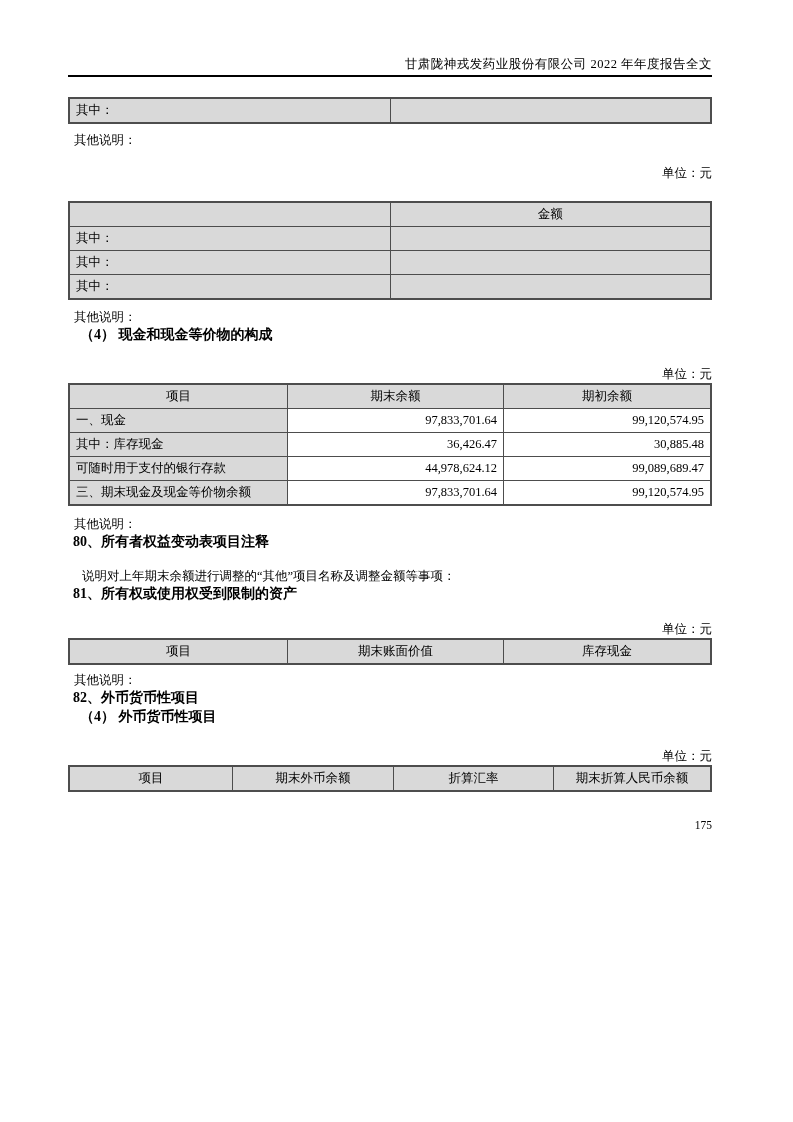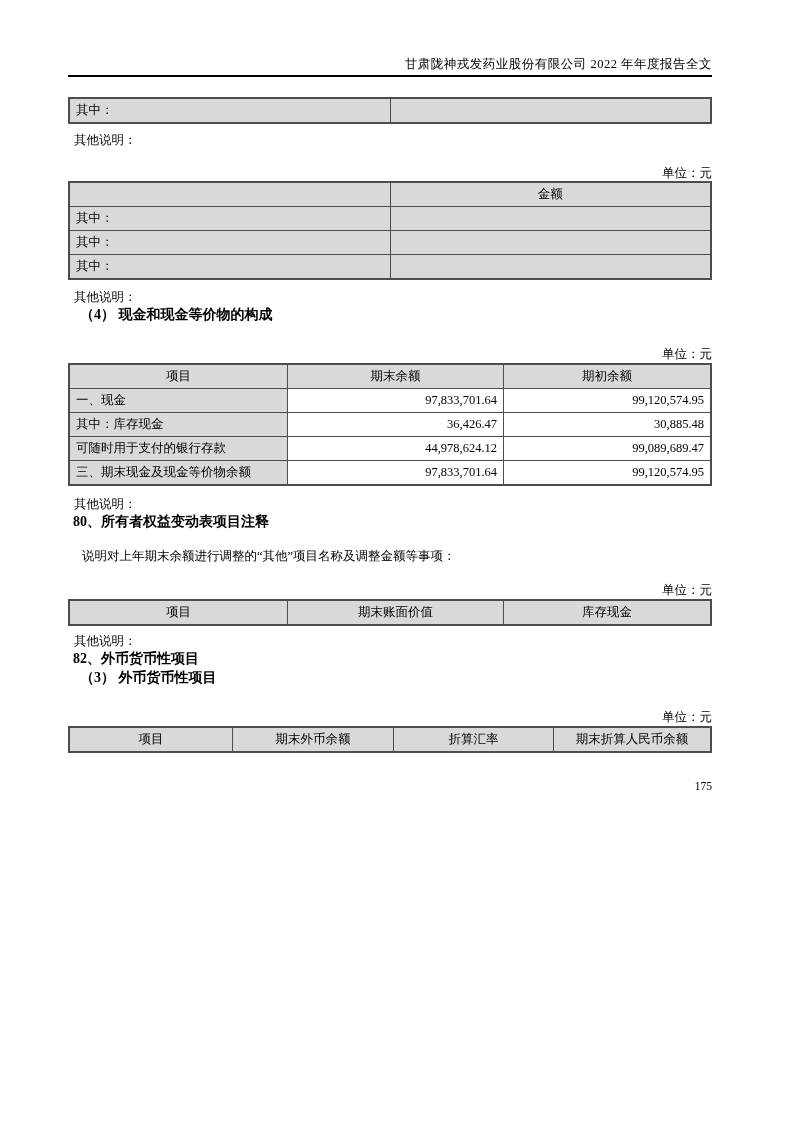--- a/index.html
+++ b/index.html
@@ -63,21 +63,21 @@
   .grey { background:#d9d9d9; }
   .center { text-align:center; }
   .num { text-align:right; padding-right:9px; }
   .lbl { text-align:left; padding-left:8px; }
   .indent { padding-left:52px; }
   
   .mt-top-table   { margin-top:20px; }
   .mt-note1       { margin-top:8px;  }
   .mt-h3-3        { margin-top:44px; }
   .mt-unit3       { margin-top:17px; }
-  .mt-table3      { margin-top:0;  }
+  .mt-table3      { margin-top:20px;  }
   .mt-note3       { margin-top:9px;  }
   .mt-h3-4        { margin-top:43px; }
   .mt-unit4       { margin-top:22px; }
   .mt-table4      { margin-top:1px;  }
   .mt-note4       { margin-top:10px; }
   .mt-h80         { margin-top:49px; }
   .mt-note80      { margin-top:17px; margin-left:14px; font-size:12.5px; line-height:16px;}
   .mt-h81         { margin-top:48px; }
   .mt-unit81      { margin-top:18px; }
   .mt-table81     { margin-top:1px;  }
@@ -176,39 +176,40 @@
       <td class="num">97,833,701.64</td>
       <td class="num">99,120,574.95</td>
     </tr>
   </tbody>
     </table>
   <p class="note mt-note4">其他说明：</p>
 
   <h2 class="sec mt-h80">80、所有者权益变动表项目注释</h2>
   <p class="note mt-note80">说明对上年期末余额进行调整的“其他”项目名称及调整金额等事项：</p>
 
+  <h2 class="sec mt-h81">81、所有权或使用权受到限制的资产</h2>
   <div class="unit mt-unit81">单位：元</div>
   <table class="tbl mt-table81">
     <colgroup>
         <col style="width:34%">
         <col style="width:33.7%">
         <col style="width:32.3%">
       </colgroup>
     <tbody>
         <tr>
       <th class="grey center">项目</th>
       <th class="grey center">期末账面价值</th>
       <th class="grey center">库存现金</th>
     </tr>
   </tbody>
     </table>
   <p class="note mt-note81">其他说明：</p>
 
   <h2 class="sec mt-h82">82、外币货币性项目</h2>
-  <h3 class="sub mt-h82sub">（3） 外币货币性项目</h3>
+  <h3 class="sub mt-h82sub">（4） 外币货币性项目</h3>
   <div class="unit mt-unit82">单位：元</div>
   <table class="tbl mt-table82">
     <colgroup>
         <col style="width:25.5%">
         <col style="width:25%">
         <col style="width:25%">
         <col style="width:24.5%">
       </colgroup>
     <tbody>
         <tr>

